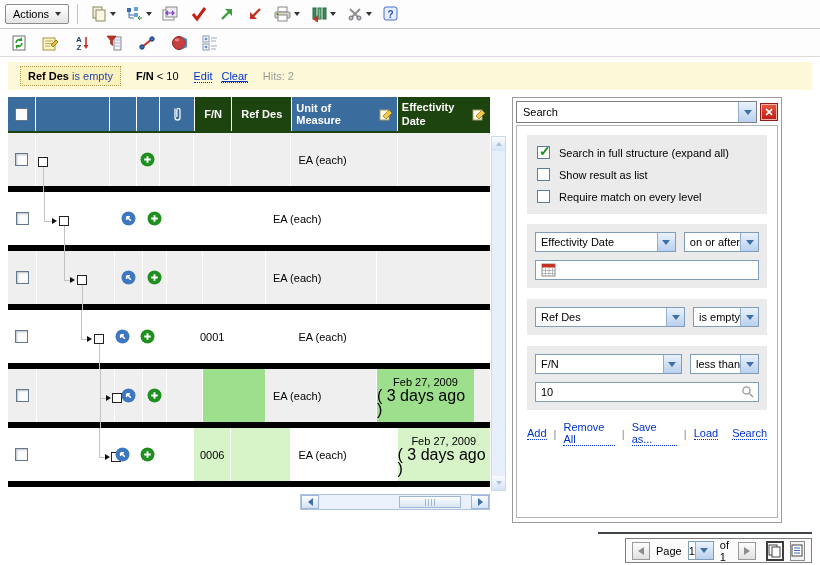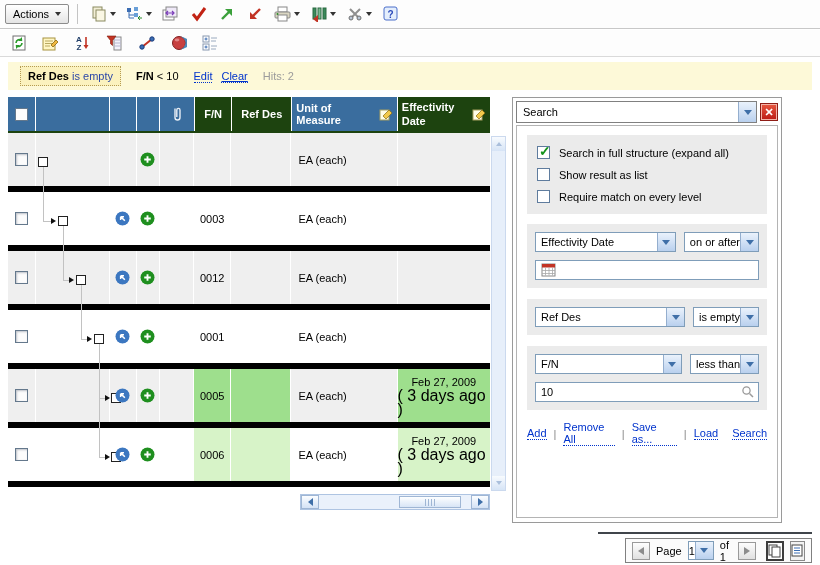--- a/index.html
+++ b/index.html
@@ -351,21 +351,20 @@
           <path d="M10.5 10.5 L6 6 M6 6 h3.6 M6 6 v3.6" stroke="#fff" stroke-width="1.6" fill="none"></path>
         </svg>
       </div>
     <div class="gc w-ib">
         <svg class="circ" viewBox="0 0 16 16">
           <circle cx="8" cy="8" r="7.5" fill="#1F8F1F"></circle>
           <path d="M8 4.5 v7 M4.5 8 h7" stroke="#fff" stroke-width="2"></path>
         </svg>
       </div>
     <div class="gc w-clip"></div>
-    <div class="gc w-fn">0003</div>
     <div class="gc w-rd"></div>
     <div class="gc w-uom">EA (each)</div>
     <div class="gc w-eff">
         <span></span>
       </div>
   </div>
 
   <div class="grow odd">
     <div class="gc w-cb">
         <span class="cb"></span>
@@ -383,21 +382,20 @@
           <path d="M10.5 10.5 L6 6 M6 6 h3.6 M6 6 v3.6" stroke="#fff" stroke-width="1.6" fill="none"></path>
         </svg>
       </div>
     <div class="gc w-ib">
         <svg class="circ" viewBox="0 0 16 16">
           <circle cx="8" cy="8" r="7.5" fill="#1F8F1F"></circle>
           <path d="M8 4.5 v7 M4.5 8 h7" stroke="#fff" stroke-width="2"></path>
         </svg>
       </div>
     <div class="gc w-clip"></div>
-    <div class="gc w-fn">0012</div>
     <div class="gc w-rd"></div>
     <div class="gc w-uom">EA (each)</div>
     <div class="gc w-eff">
         <span></span>
       </div>
   </div>
 
   <div class="grow">
     <div class="gc w-cb">
         <span class="cb"></span>
@@ -446,21 +444,20 @@
           <path d="M10.5 10.5 L6 6 M6 6 h3.6 M6 6 v3.6" stroke="#fff" stroke-width="1.6" fill="none"></path>
         </svg>
       </div>
     <div class="gc w-ib">
         <svg class="circ" viewBox="0 0 16 16">
           <circle cx="8" cy="8" r="7.5" fill="#1F8F1F"></circle>
           <path d="M8 4.5 v7 M4.5 8 h7" stroke="#fff" stroke-width="2"></path>
         </svg>
       </div>
     <div class="gc w-clip"></div>
-    <div class="gc w-fn hl-dark">0005</div>
     <div class="gc w-rd hl-dark"></div>
     <div class="gc w-uom">EA (each)</div>
     <div class="gc w-eff hl-dark">
         <span>Feb 27, 2009</span>
         <span class="ago">( 3 days ago )</span>
       </div>
   </div>
 
   <div class="grow">
     <div class="gc w-cb">

